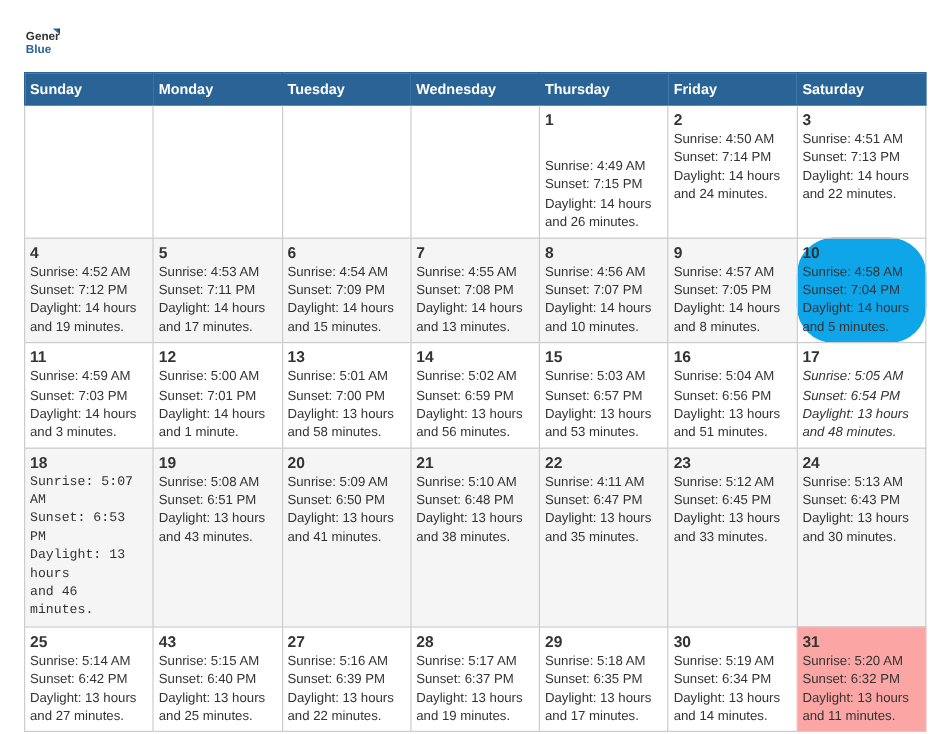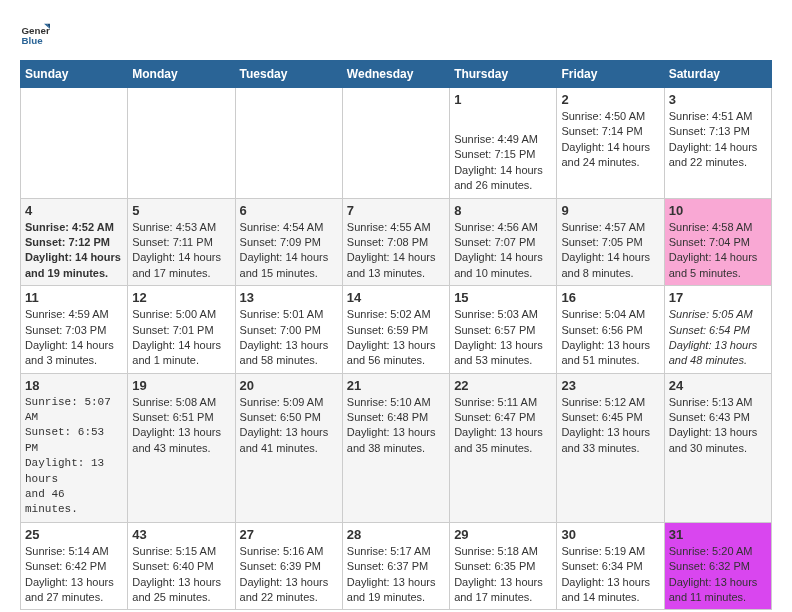--- a/index.html
+++ b/index.html
@@ -132,21 +132,21 @@
           <div class="day-number">3</div>
           <div class="day-info" style="white-space: pre-line;">Sunrise: 4:51 AM
 Sunset: 7:13 PM
 Daylight: 14 hours
 and 22 minutes.</div>
         </td>
       </tr>
       <tr>
         <td style="background: rgb(245, 245, 245);">
           <div class="day-number">4</div>
-          <div class="day-info" style="white-space: pre-line; font-weight: bold;">Sunrise: 4:52 AM
+          <div class="day-info" style="white-space: pre-line;">Sunrise: 4:52 AM
 Sunset: 7:12 PM
 Daylight: 14 hours
 and 19 minutes.</div>
         </td>
         <td style="background: rgb(245, 245, 245);">
           <div class="day-number">5</div>
           <div class="day-info" style="white-space: pre-line;">Sunrise: 4:53 AM
 Sunset: 7:11 PM
 Daylight: 14 hours
 and 17 minutes.</div>
@@ -172,21 +172,21 @@
 Daylight: 14 hours
 and 10 minutes.</div>
         </td>
         <td style="background: rgb(245, 245, 245);">
           <div class="day-number">9</div>
           <div class="day-info" style="white-space: pre-line;">Sunrise: 4:57 AM
 Sunset: 7:05 PM
 Daylight: 14 hours
 and 8 minutes.</div>
         </td>
-        <td style="background: #f9a8d4;">
+        <td style="background: #0ea5e9; border-radius: 31px;">
           <div class="day-number">10</div>
           <div class="day-info" style="white-space: pre-line;">Sunrise: 4:58 AM
 Sunset: 7:04 PM
 Daylight: 14 hours
 and 5 minutes.</div>
         </td>
       </tr>
       <tr>
         <td style="background: rgb(255, 255, 255);">
           <div class="day-number">11</div>
@@ -262,21 +262,21 @@
         </td>
         <td style="background: rgb(245, 245, 245); margin-left: 38px;">
           <div class="day-number">21</div>
           <div class="day-info" style="white-space: pre-line;">Sunrise: 5:10 AM
 Sunset: 6:48 PM
 Daylight: 13 hours
 and 38 minutes.</div>
         </td>
         <td style="background: rgb(245, 245, 245);">
           <div class="day-number">22</div>
-          <div class="day-info" style="white-space: pre-line;">Sunrise: 5:11 AM
+          <div class="day-info" style="white-space: pre-line;">Sunrise: 4:11 AM
 Sunset: 6:47 PM
 Daylight: 13 hours
 and 35 minutes.</div>
         </td>
         <td style="background: rgb(245, 245, 245);">
           <div class="day-number">23</div>
           <div class="day-info" style="white-space: pre-line;">Sunrise: 5:12 AM
 Sunset: 6:45 PM
 Daylight: 13 hours
 and 33 minutes.</div>
@@ -325,21 +325,21 @@
 Daylight: 13 hours
 and 17 minutes.</div>
         </td>
         <td style="background: rgb(255, 255, 255);">
           <div class="day-number">30</div>
           <div class="day-info" style="white-space: pre-line;">Sunrise: 5:19 AM
 Sunset: 6:34 PM
 Daylight: 13 hours
 and 14 minutes.</div>
         </td>
-        <td style="background: #d946ef;">
+        <td style="background: #fca5a5;">
           <div class="day-number">31</div>
           <div class="day-info" style="white-space: pre-line;">Sunrise: 5:20 AM
 Sunset: 6:32 PM
 Daylight: 13 hours
 and 11 minutes.</div>
         </td>
       </tr>
     </tbody>
 </table>
 

